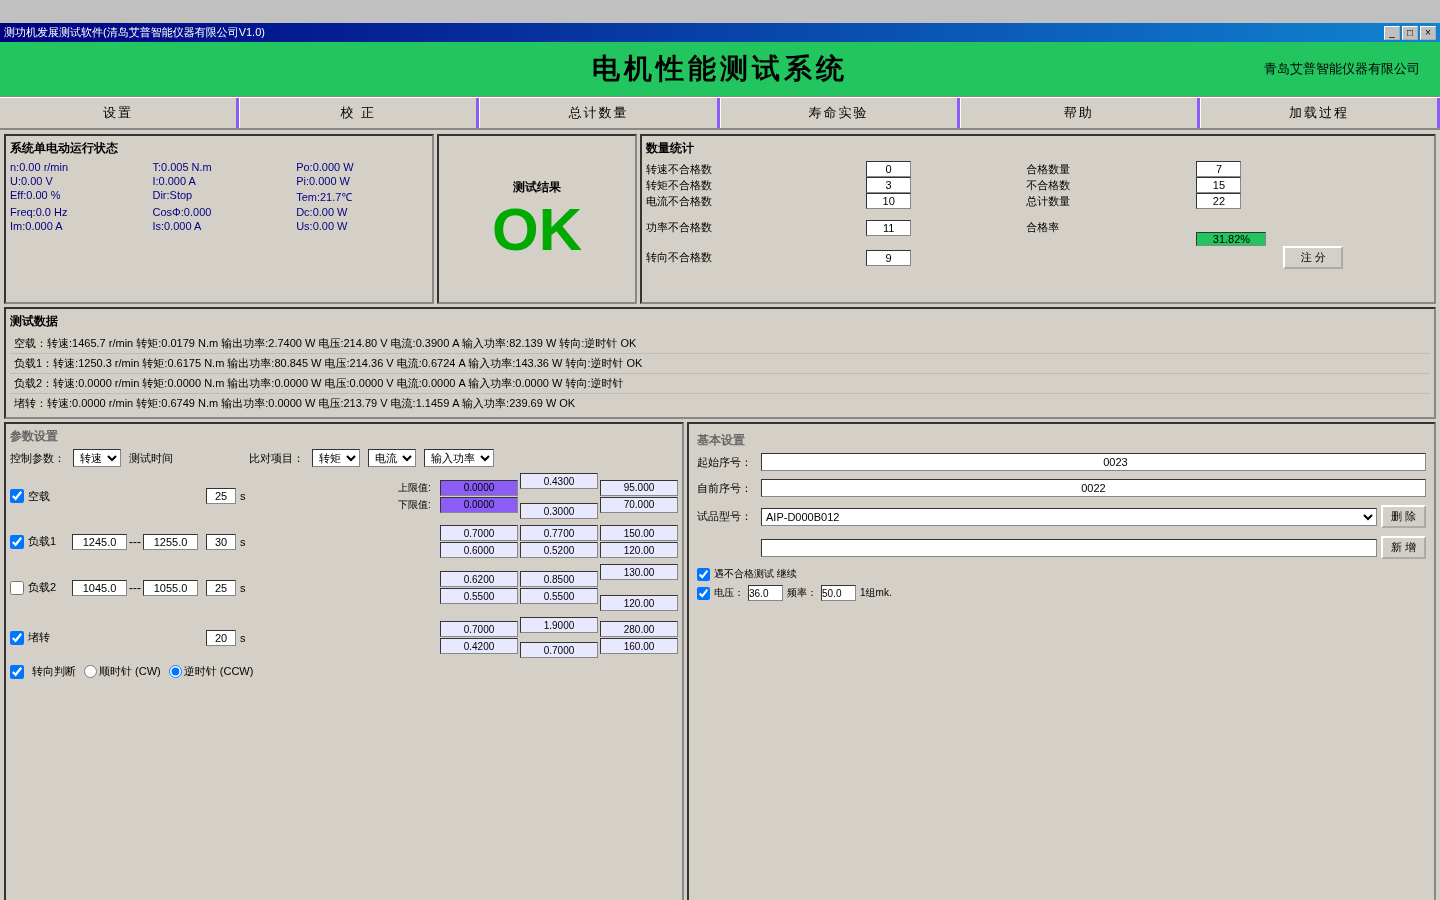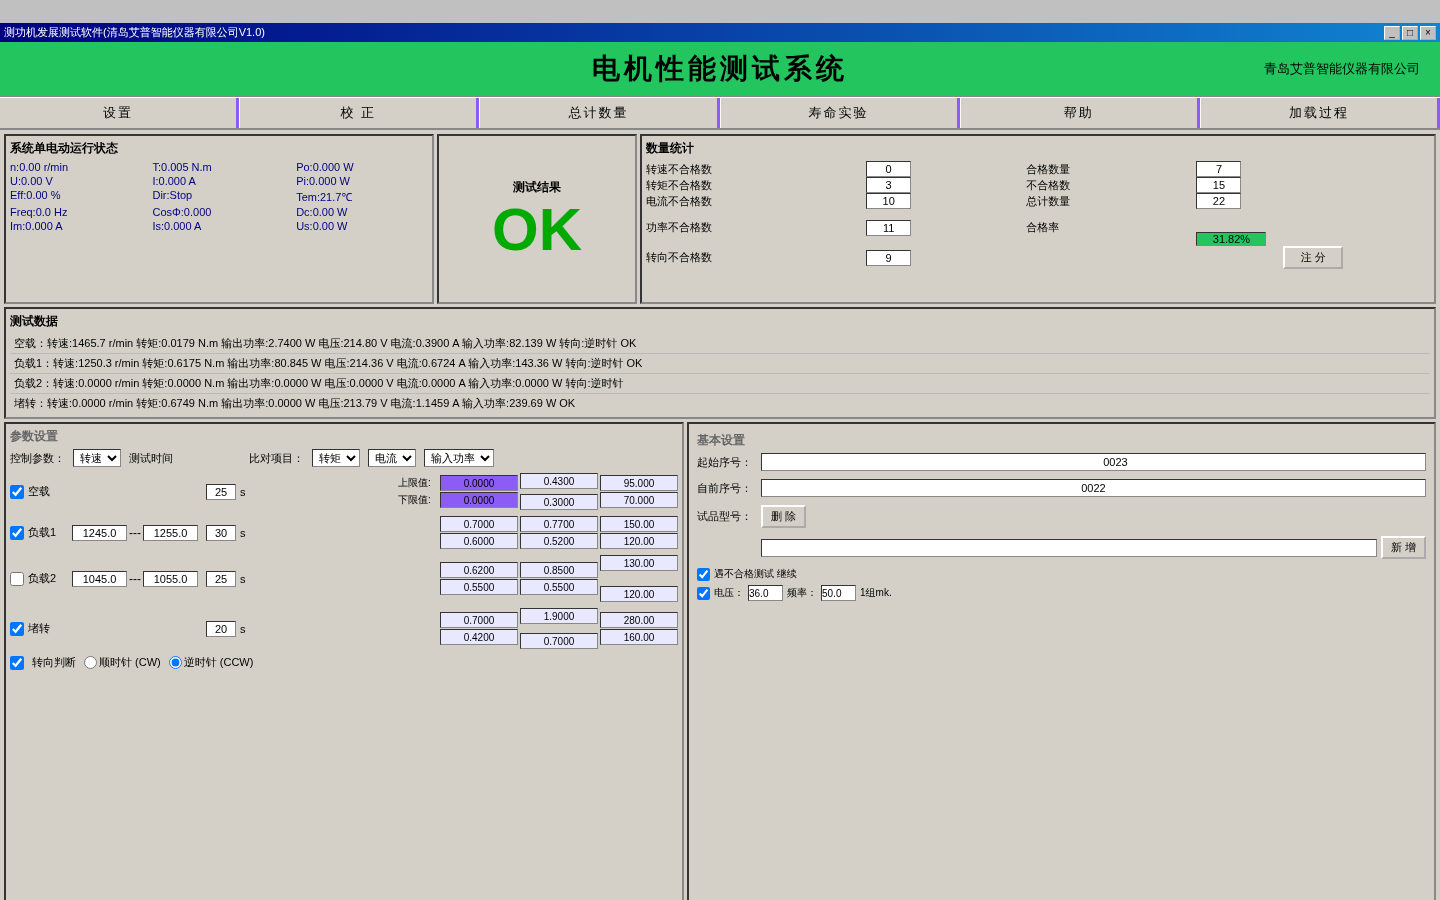--- a/index.html
+++ b/index.html
@@ -433,21 +433,21 @@
           <div style="display:flex;flex-direction:column;gap:1px">
             <div class="bound-row">
                 <span class="bound-label">上限值:</span>
                 <input class="compare-input disabled" value="0.0000" style="">
               </div>
             <div class="bound-row">
                 <span class="bound-label">下限值:</span>
                 <input class="compare-input disabled" value="0.0000" style="">
               </div>
           </div>
-          <div style="display:flex;flex-direction:column;gap:5px">
+          <div style="display:flex;flex-direction:column;gap:14px">
             <div class="bound-row">
                 <input class="compare-input" value="0.4300" style="">
               </div>
             <div class="bound-row">
                 <input class="compare-input" value="0.3000" style="">
               </div>
           </div>
           <div style="display:flex;flex-direction:column;gap:1px">
             <div class="bound-row">
                 <input class="compare-input" value="95.000" style="">
@@ -594,20 +594,23 @@
         <input class="right-input" value="0023" style="width: 100px; padding-left: 44px;">
       </div>
 
       <div class="right-field">
         <span class="right-label">自前序号：</span>
         <input class="right-input" value="0022" style="width: 100px;">
       </div>
 
       <div class="right-field">
         <span class="right-label">试品型号：</span>
+        <select class="right-select" style="width:120px">
+          <option>AIP-D000B012</option>
+        </select>
         <button class="add-btn">删 除</button>
       </div>
 
       <div class="right-field">
         <span class="right-label" style="width:60px"></span>
         <input class="new-input" value="" style="">
         <button class="add-btn">新 增</button>
       </div>
 
       <div class="checkbox-row">

